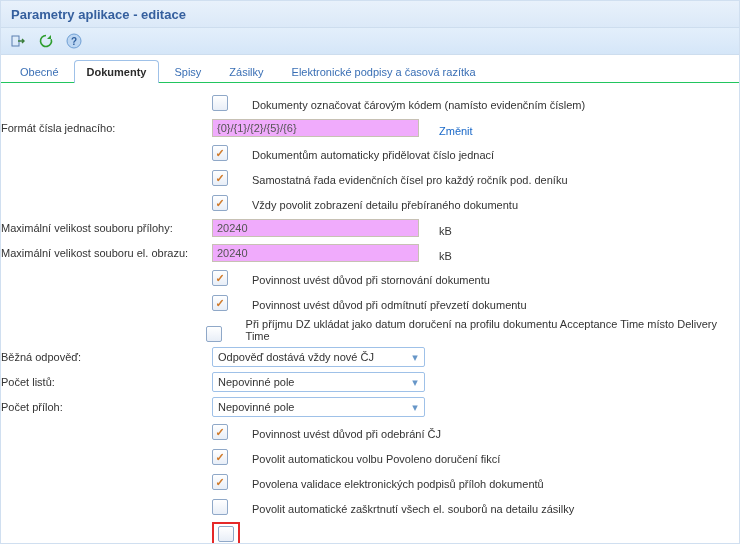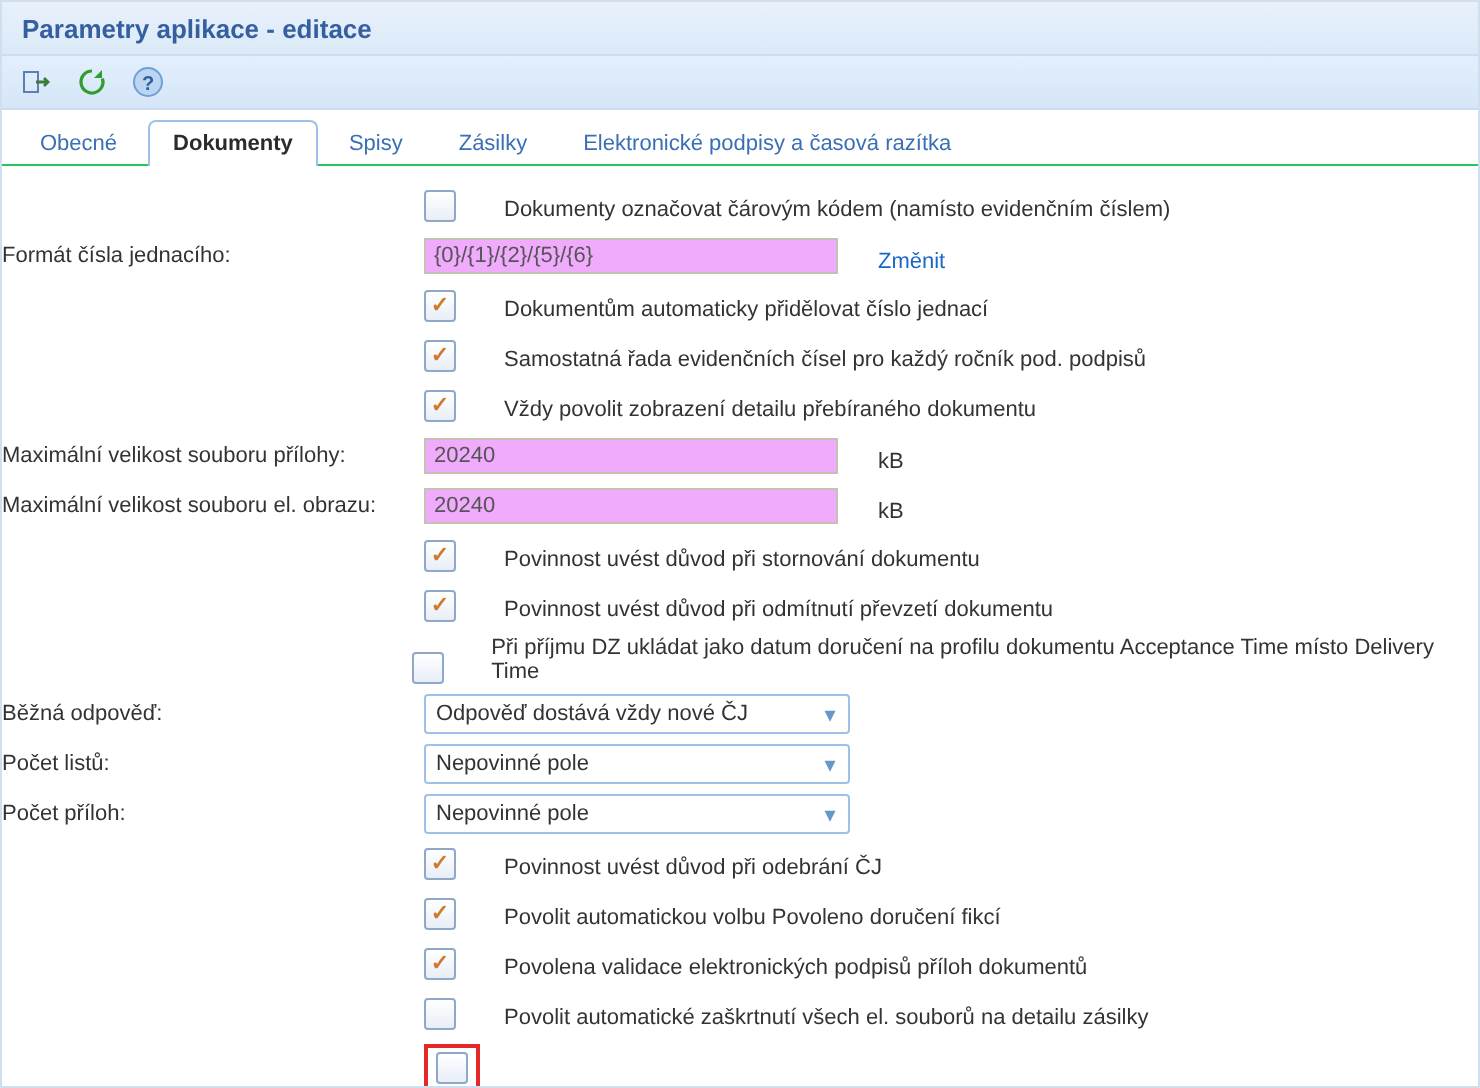--- a/index.html
+++ b/index.html
@@ -84,21 +84,21 @@
         <div class="cell">
     <span class="cb checked"></span>
     <span class="cbtxt">Dokumentům automaticky přidělovat číslo jednací</span>
   </div>
       </div>
 
   <div class="row">
         <div class="lbl"></div>
         <div class="cell">
     <span class="cb checked"></span>
-    <span class="cbtxt">Samostatná řada evidenčních čísel pro každý ročník pod. podpisů</span>
+    <span class="cbtxt">Samostatná řada evidenčních čísel pro každý ročník pod. deníku</span>
   </div>
       </div>
 
   <div class="row">
         <div class="lbl"></div>
         <div class="cell">
     <span class="cb checked"></span>
     <span class="cbtxt">Vždy povolit zobrazení detailu přebíraného dokumentu</span>
   </div>
       </div>

